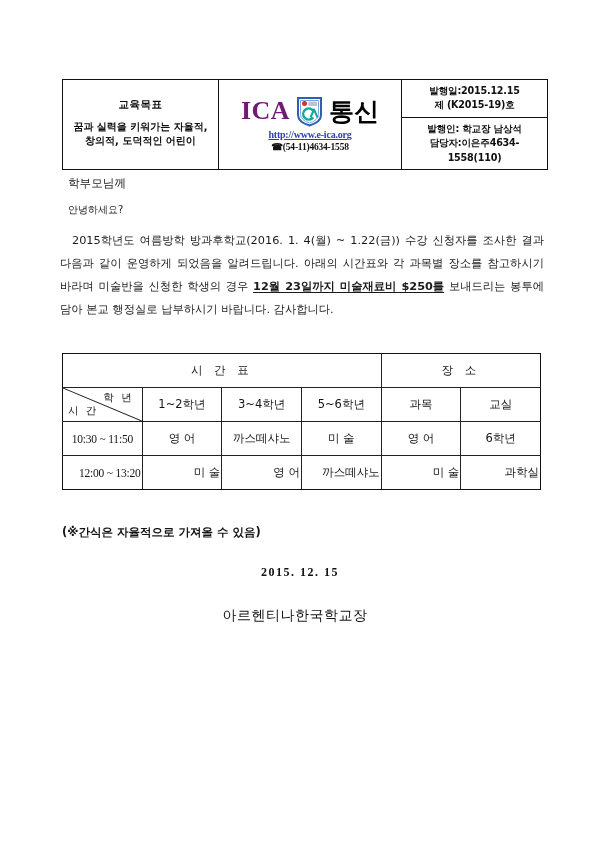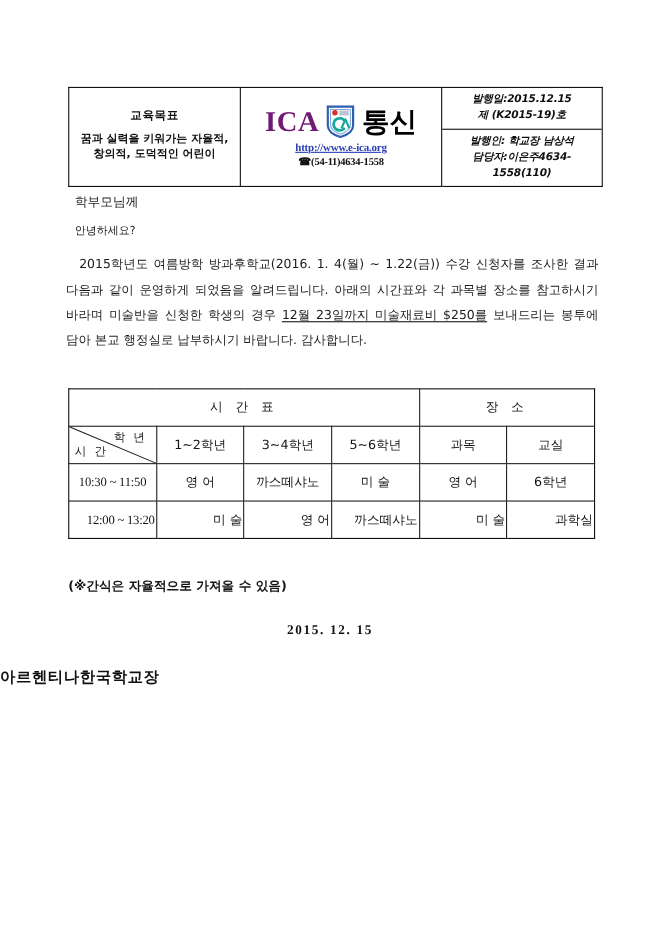--- a/index.html
+++ b/index.html
@@ -108,21 +108,20 @@
   }
 
   .pub-top, .pub-bottom {
     font-family: "DejaVu Sans", "Liberation Sans", sans-serif;
     font-weight: bold;
     font-size: 9.6px;
     line-height: 1.5;
     padding: 4px 2px 4px;
     color: #0f0f0f;
     letter-spacing: -0.2px;
-    font-style: italic;
   }
   .pub-div { border-top: 1.1px solid #111; }
 
   
   .body-text {
     position: absolute;
     left: 60px;
     top: 176px;
     width: 484px;
     font-family: "DejaVu Sans", "Liberation Sans", sans-serif;
@@ -139,21 +138,21 @@
   }
   .para {
     margin: 0;
     text-align: justify;
     text-justify: inter-ideograph;
     line-height: 2.05;
     text-indent: 12px;
     word-break: keep-all;
   }
   .emph {
-    font-weight: normal;
+    font-weight: bold;
     text-decoration: underline;
     text-underline-offset: 2px;
   }
 
   
   .schedule {
     position: absolute;
     left: 62px;
     top: 353px;
     width: 479px;
@@ -237,22 +236,23 @@
     font-weight: bold;
     font-size: 12px;
     letter-spacing: 1.5px;
     color: #111;
   }
   .sign-name {
     position: absolute;
     left: 0;
     top: 607px;
     width: 590px;
-    font-family: "DejaVu Sans", "Liberation Sans", sans-serif;
-    font-weight: bold;
+    text-align: center;
+    font-family: "DejaVu Sans", "Liberation Sans", sans-serif;
+    font-weight: normal;
     font-size: 14px;
     letter-spacing: 0.5px;
     color: #111;
   }
 </style>
 </head>
 <body>
 
 <div class="page">
 

